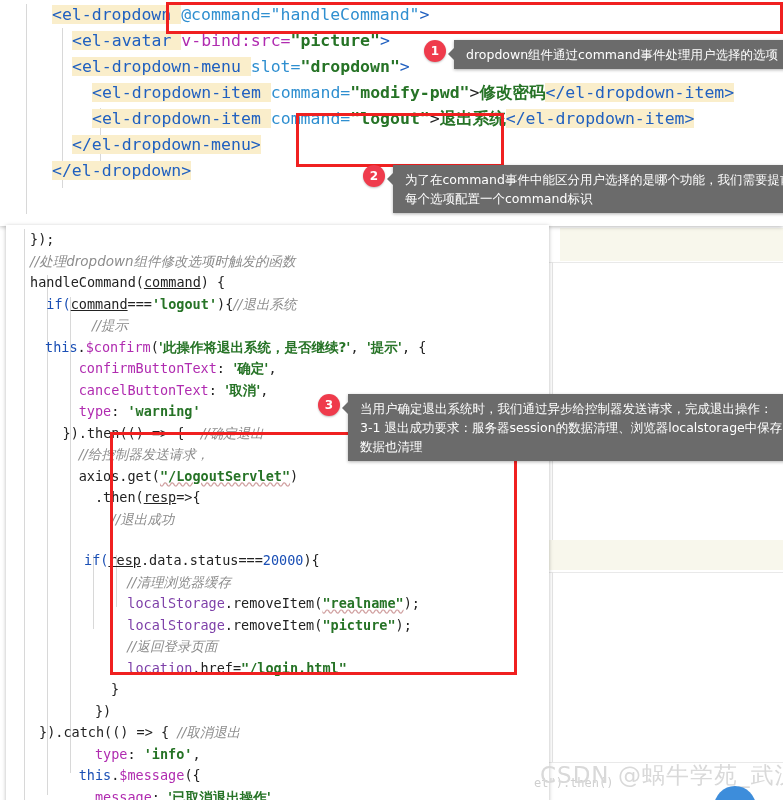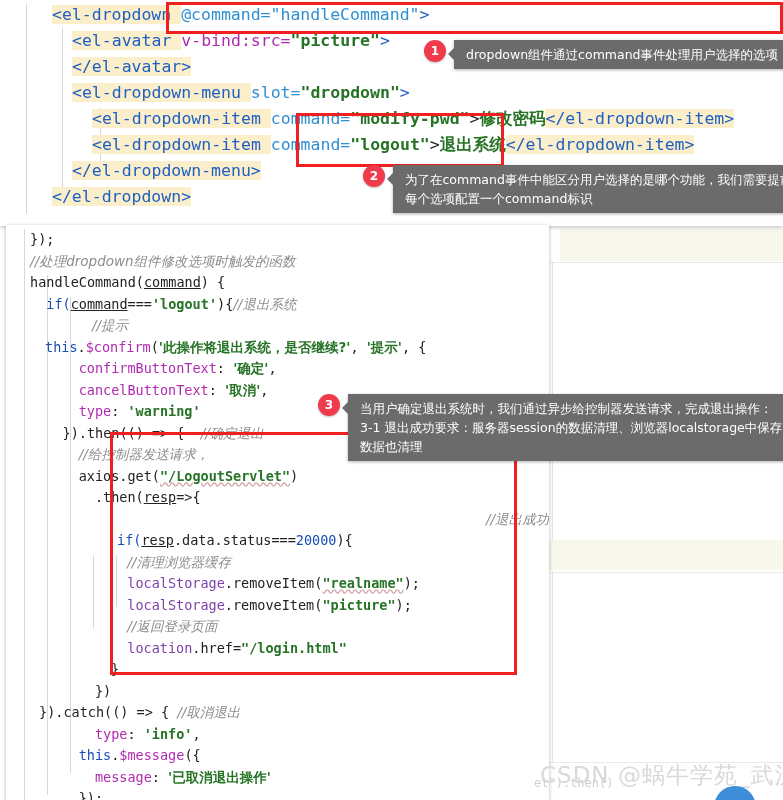--- a/index.html
+++ b/index.html
@@ -103,21 +103,20 @@
   <div class="bg-rule" style="left:548px;top:762px;width:235px;"></div>
 </div>
 
 <div class="code-panel" id="top-panel" style="left:0px;top:-2px;width:783px;height:224px;font-size:16.5px;line-height:26px;padding-top:4px;">
   <div class="guide" style="left:26px;top:6px;height:210px;"></div>
   <div class="guide" style="left:62px;top:30px;height:160px;"></div>
   <div class="guide" style="left:100px;top:110px;height:54px;"></div>
   <div id="top-lines">
       <div class="code-line" style="padding-left: 52px;"><span class="tg hl">&lt;el-dropdown </span><span class="at">@command="handleCommand"</span><span class="tg">&gt;</span></div>
       <div class="code-line" style="padding-left: 72px;"><span class="tg hl">&lt;el-avatar </span><span class="mg">v-bind:src=</span><span class="st">"picture"</span><span class="tg">&gt;</span></div>
-      <div class="code-line" style="padding-left: 72px;"><span class="tg hl">&lt;/el-avatar&gt;</span></div>
       <div class="code-line" style="padding-left: 72px;"><span class="tg hl">&lt;el-dropdown-menu </span><span class="at">slot=</span><span class="st">"dropdown"</span><span class="tg">&gt;</span></div>
       <div class="code-line" style="padding-left: 92px;"><span class="tg hl">&lt;el-dropdown-item </span><span class="at">command=</span><span class="st">"modify-pwd"</span><span class="cn">&gt;</span><span class="cjk">修改密码</span><span class="tg hl">&lt;/el-dropdown-item&gt;</span></div>
       <div class="code-line" style="padding-left: 92px;"><span class="tg hl">&lt;el-dropdown-item </span><span class="at">command=</span><span class="st">"logout"</span><span class="cn">&gt;</span><span class="cjk">退出系统</span><span class="tg hl">&lt;/el-dropdown-item&gt;</span></div>
       <div class="code-line" style="padding-left: 72px;"><span class="tg hl">&lt;/el-dropdown-menu&gt;</span></div>
       <div class="code-line" style="padding-left: 52px;"><span class="tg hl">&lt;/el-dropdown&gt;</span></div>
     </div>
 </div>
 
 <div class="code-panel" id="bottom-panel" style="left:6px;top:225px;width:543px;height:578px;font-size:13.5px;line-height:21.5px;padding-top:4px;">
   <div class="guide" style="left:18px;top:4px;height:572px;"></div>
@@ -133,22 +132,22 @@
       <div class="code-line" style="padding-left: 40.3px;"><span class="kw">if(</span><span class="vr">command</span><span class="cn">===</span><span class="st">'logout'</span><span class="cn">){</span><span class="cjkc">//退出系统</span></div>
       <div class="code-line" style="padding-left: 86px;"><span class="cjkc">//提示</span></div>
       <div class="code-line" style="padding-left: 39px;"><span class="kw">this</span><span class="cn">.</span><span class="mg">$confirm</span><span class="cn">(</span><span class="cjk">'此操作将退出系统，是否继续?'</span><span class="cn">, </span><span class="cjk">'提示'</span><span class="cn">, {</span></div>
       <div class="code-line" style="padding-left: 72.7px;"><span class="mg">confirmButtonText</span><span class="cn">: </span><span class="cjk">'确定'</span><span class="cn">,</span></div>
       <div class="code-line" style="padding-left: 72.7px;"><span class="mg">cancelButtonText</span><span class="cn">: </span><span class="cjk">'取消'</span><span class="cn">,</span></div>
       <div class="code-line" style="padding-left: 72.7px;"><span class="mg">type</span><span class="cn">: </span><span class="st">'warning'</span></div>
       <div class="code-line" style="padding-left: 56.5px;"><span class="cn">}).then(() =&gt; {  </span><span class="cjkc">//确定退出</span></div>
       <div class="code-line" style="padding-left: 72.7px;"><span class="cjkc">//给控制器发送请求，</span></div>
       <div class="code-line" style="padding-left: 72.7px;"><span class="cn">axios</span><span class="cn">.get(</span><span class="st wavy">"/LogoutServlet"</span><span class="cn">)</span></div>
       <div class="code-line" style="padding-left: 88.9px;"><span class="cn">.then(</span><span class="vr">resp</span><span class="cn">=&gt;{</span></div>
-      <div class="code-line" style="padding-left: 105.1px; text-align: right;"><span class="cjkc">//退出成功</span></div>
-      <div class="code-line" style="padding-left: 111px;"><span class="kw">if(</span><span class="vr">resp</span><span class="cn">.data.status===</span><span class="nm">20000</span><span class="cn">){</span></div>
+      <div class="code-line" style="padding-left: 105.1px;"><span class="cjkc">//退出成功</span></div>
+      <div class="code-line" style="padding-left: 78px; margin-top: 20px;"><span class="kw">if(</span><span class="vr">resp</span><span class="cn">.data.status===</span><span class="nm">20000</span><span class="cn">){</span></div>
       <div class="code-line" style="padding-left: 121.3px;"><span class="cjkc">//清理浏览器缓存</span></div>
       <div class="code-line" style="padding-left: 121.3px;"><span class="pu">localStorage</span><span class="cn">.removeItem(</span><span class="st wavy">"realname"</span><span class="cn">);</span></div>
       <div class="code-line" style="padding-left: 121.3px;"><span class="pu">localStorage</span><span class="cn">.removeItem(</span><span class="st">"picture"</span><span class="cn">);</span></div>
       <div class="code-line" style="padding-left: 121.3px;"><span class="cjkc">//返回登录页面</span></div>
       <div class="code-line" style="padding-left: 121.3px;"><span class="pu">location</span><span class="cn">.href=</span><span class="st">"/login.html"</span></div>
       <div class="code-line" style="padding-left: 105.1px;"><span class="cn">}</span></div>
       <div class="code-line" style="padding-left: 88.9px;"><span class="cn">})</span></div>
       <div class="code-line" style="padding-left: 33px;"><span class="cn">}).catch(() =&gt; { </span><span class="cjkc">//取消退出</span></div>
       <div class="code-line" style="padding-left: 88.9px;"><span class="mg">type</span><span class="cn">: </span><span class="st">'info'</span><span class="cn">,</span></div>
       <div class="code-line" style="padding-left: 72.7px;"><span class="kw">this</span><span class="cn">.</span><span class="mg">$message</span><span class="cn">({</span></div>

